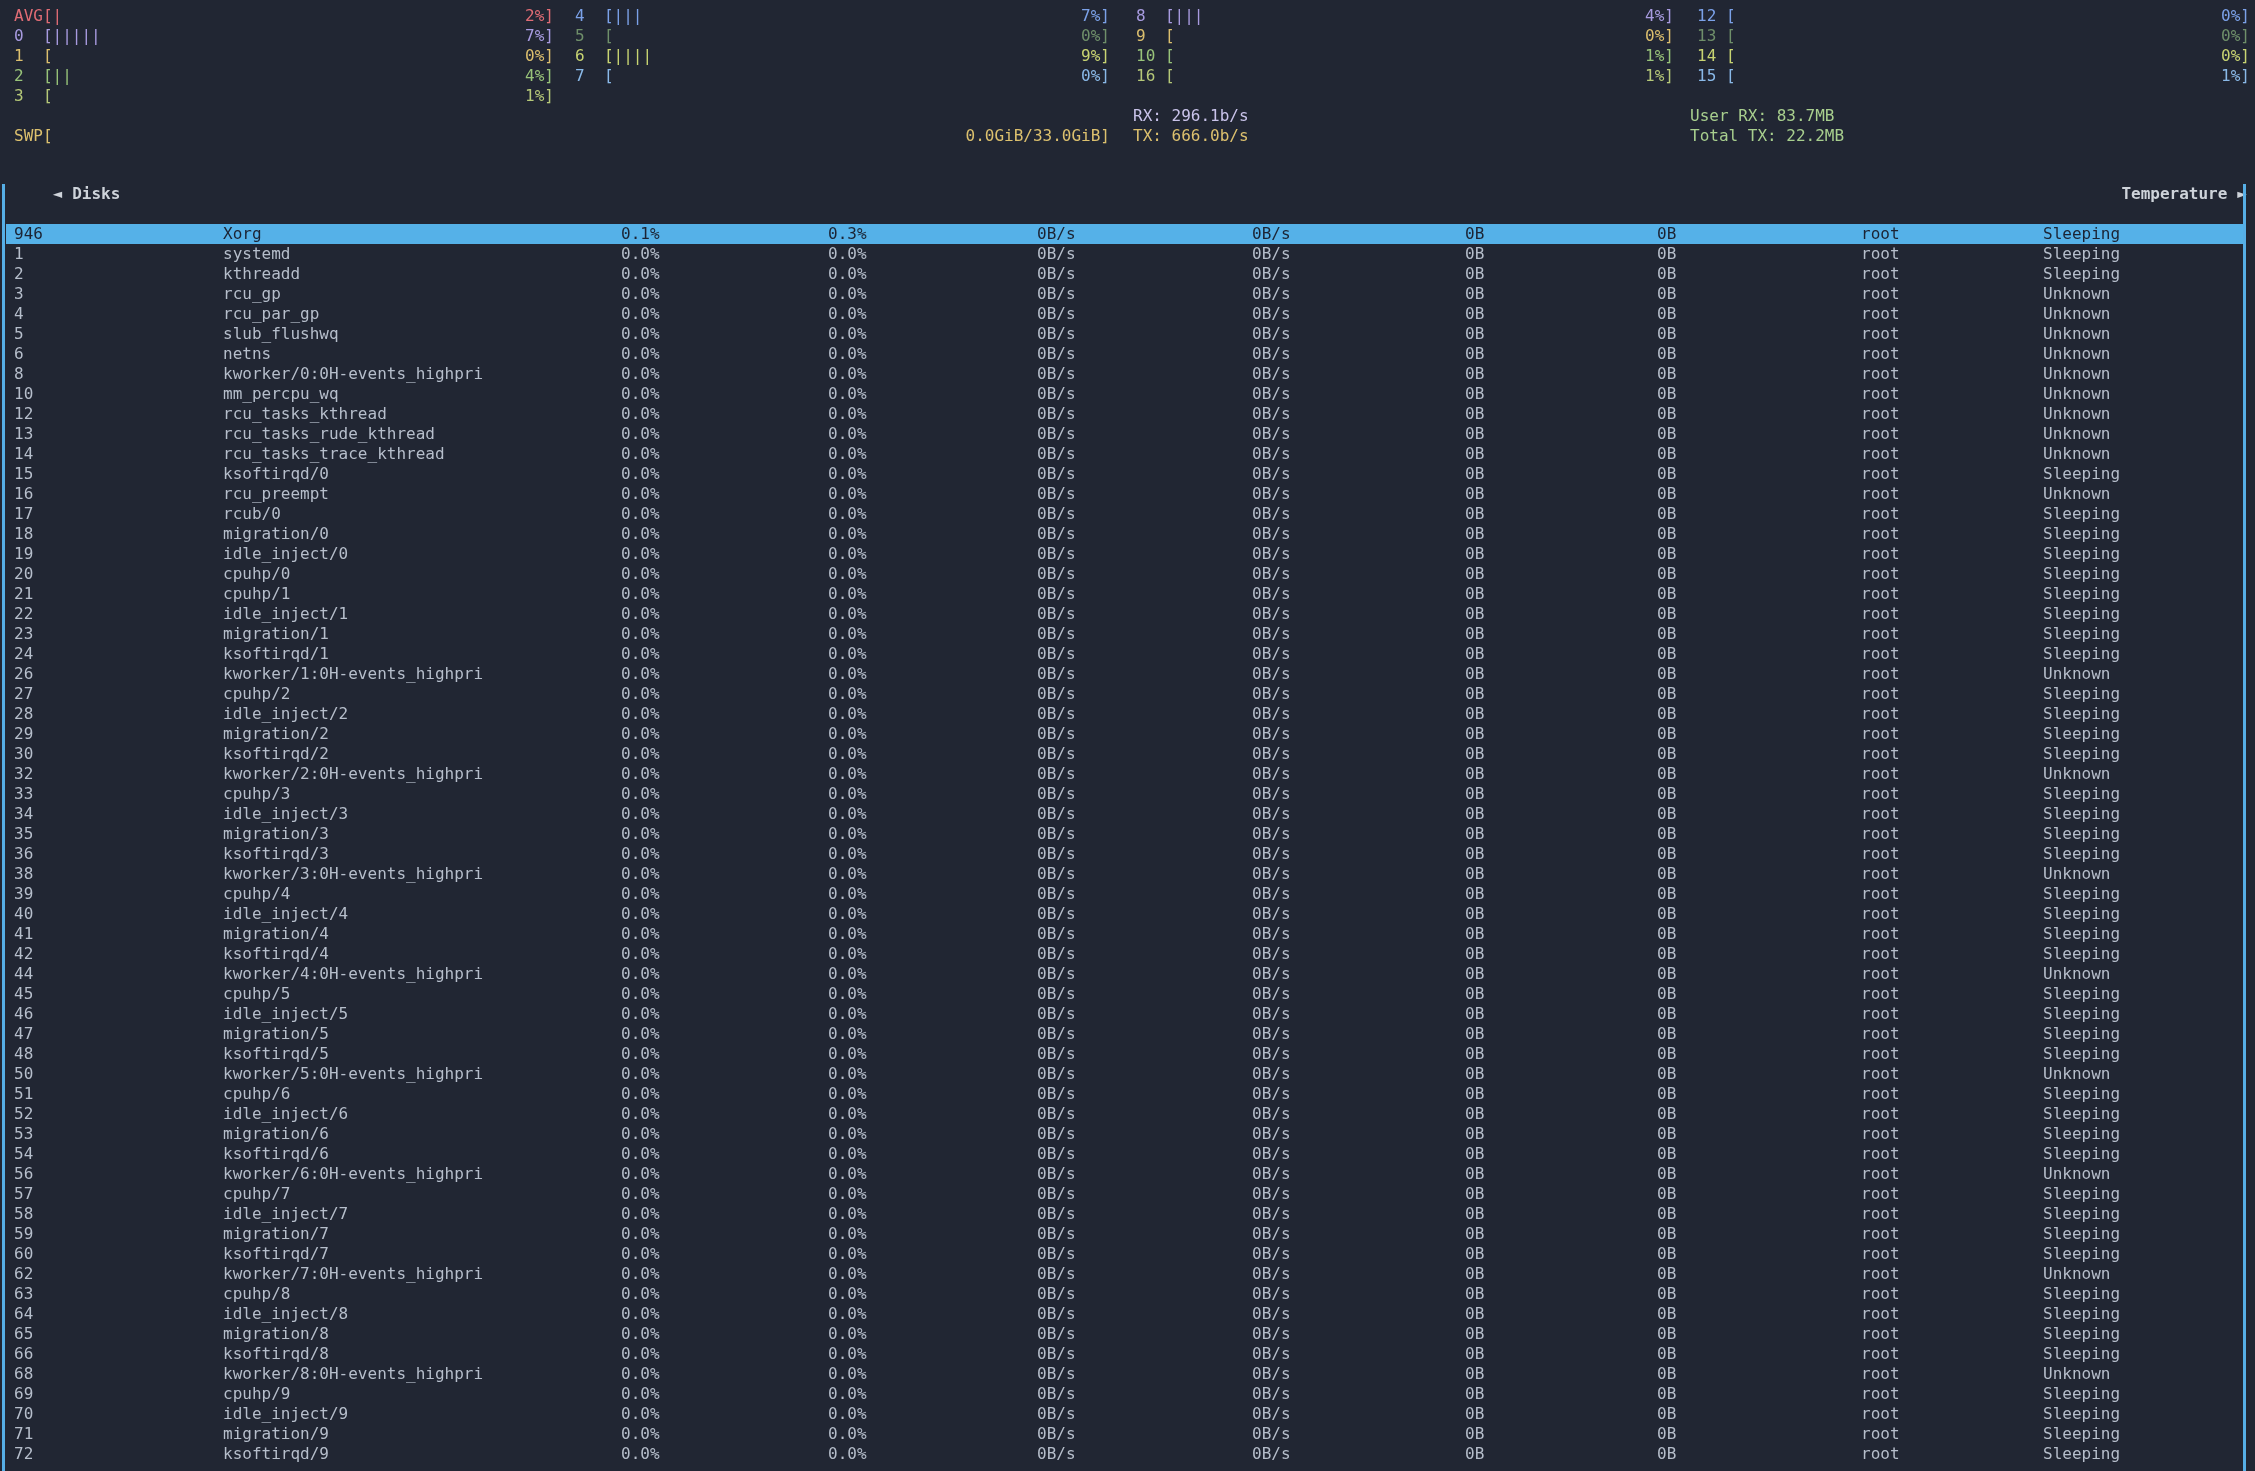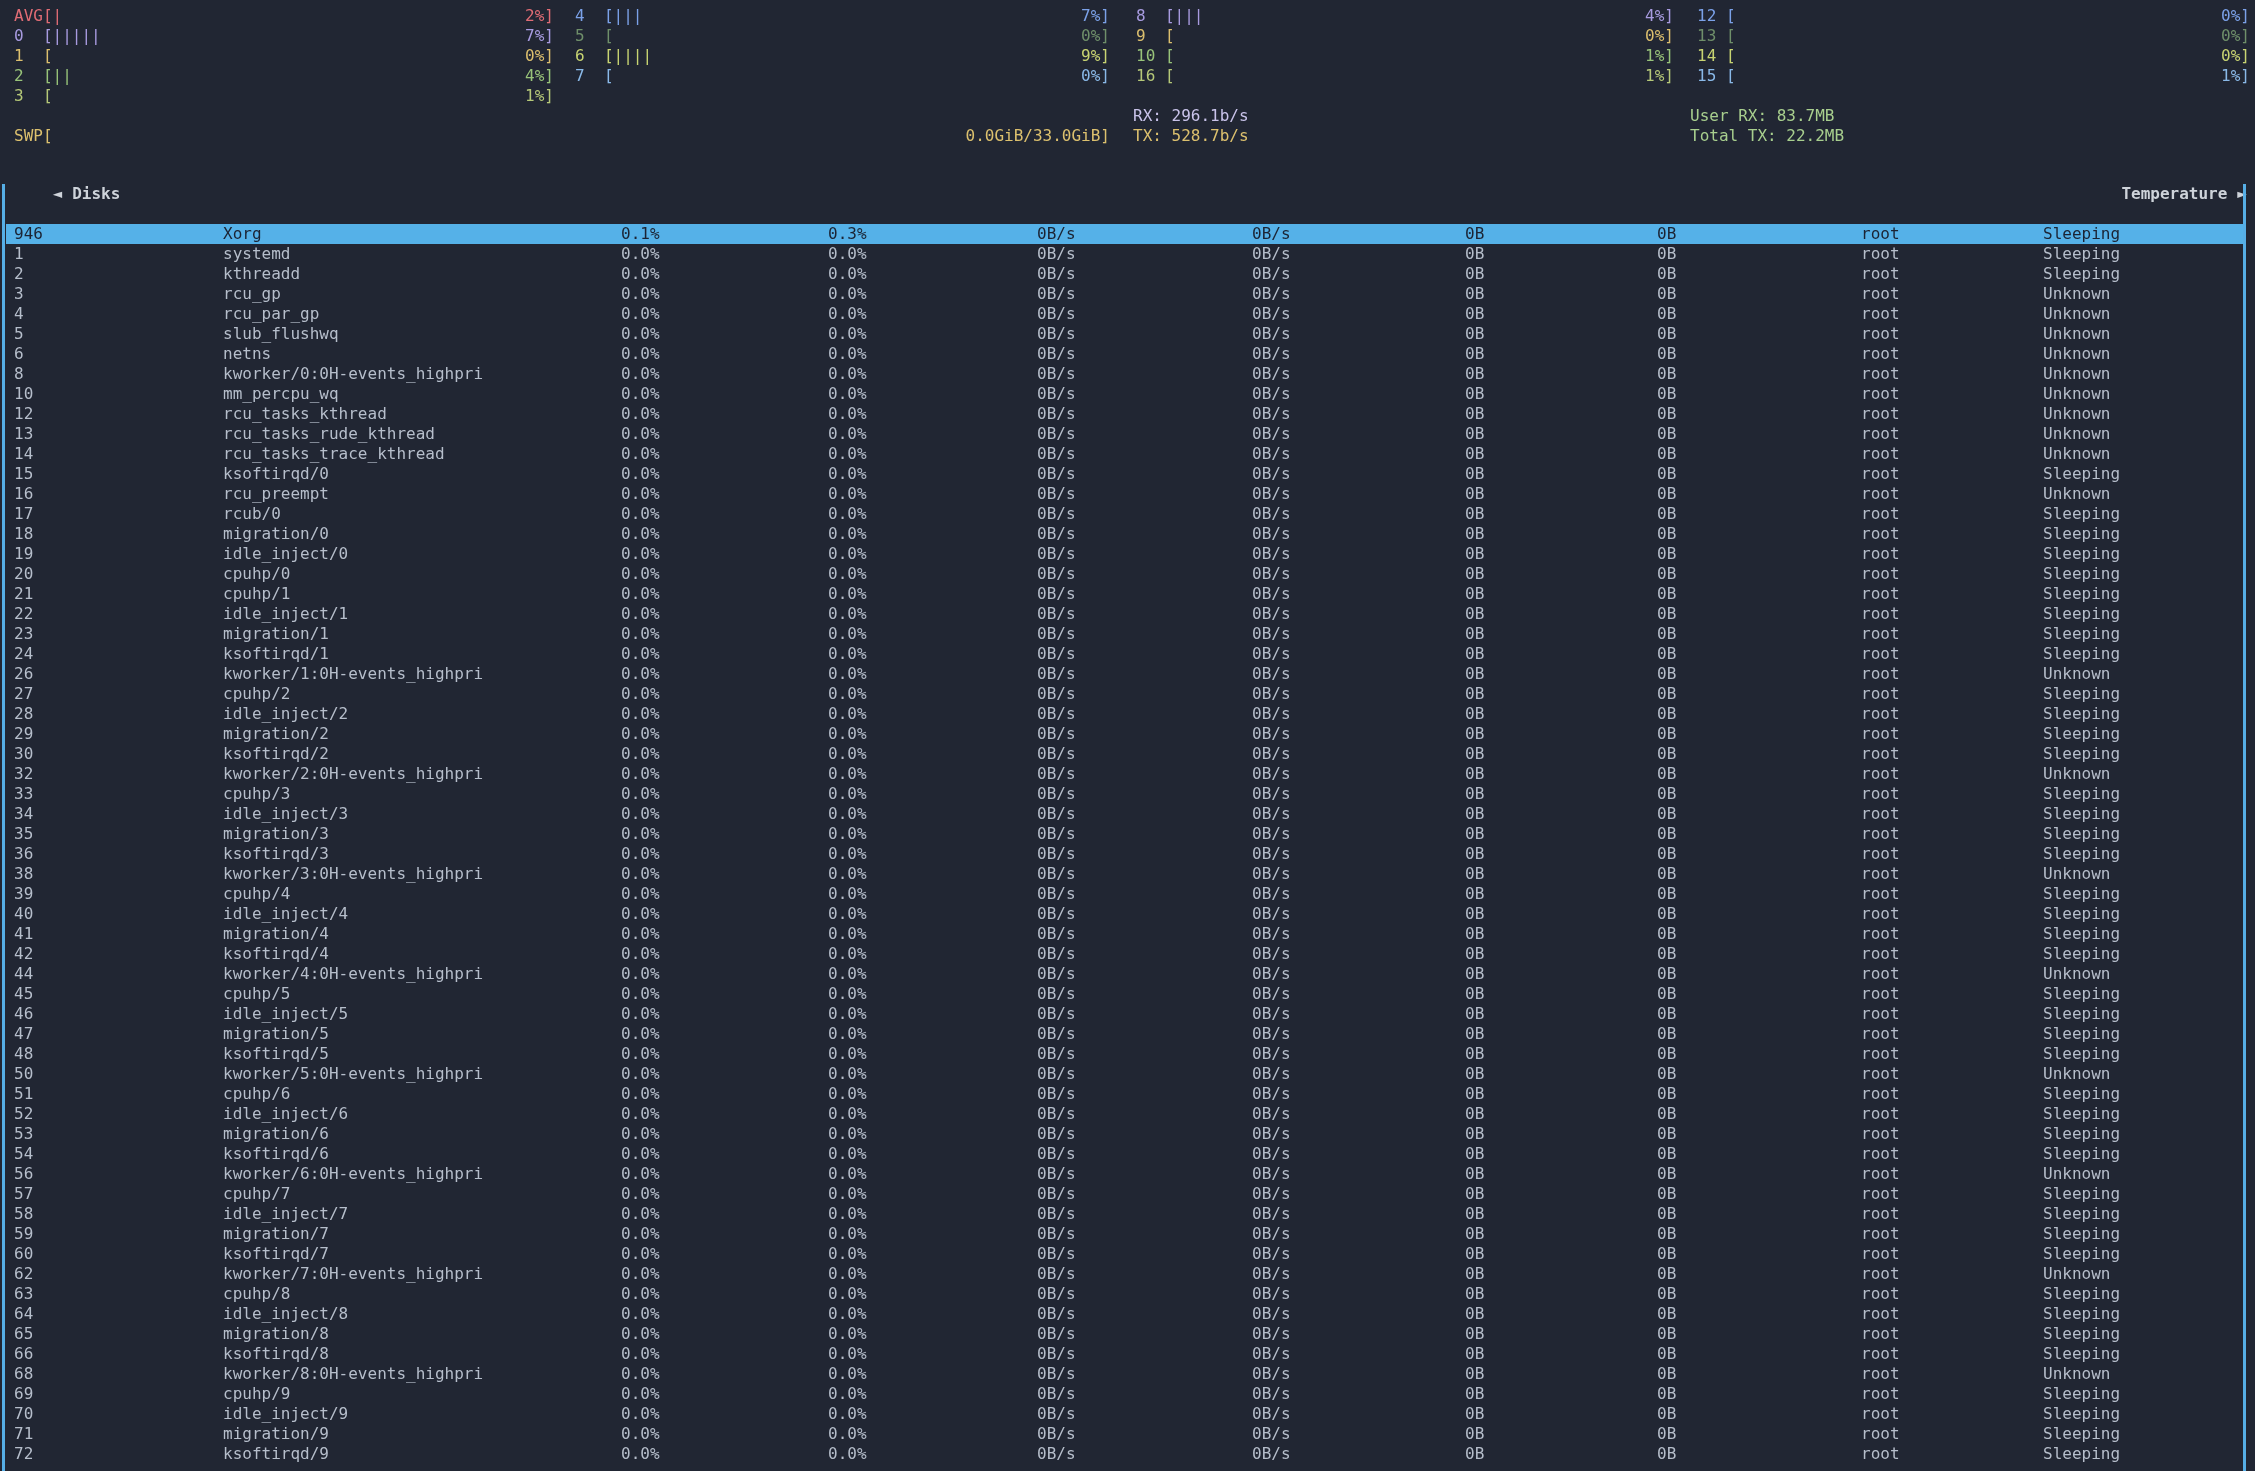--- a/index.html
+++ b/index.html
@@ -48,21 +48,21 @@
       <div class="gauge" style="left: 1136px; top: 66px; width: 538px; color: rgb(181, 200, 120);"><span class="g-lbl">16 </span><span class="g-bar">[</span><span class="g-val">1%]</span></div>
       <div class="gauge" style="left: 1697px; top: 6px; width: 553px; color: rgb(123, 161, 232);"><span class="g-lbl">12 </span><span class="g-bar">[</span><span class="g-val">0%]</span></div>
       <div class="gauge" style="left: 1697px; top: 26px; width: 553px; color: rgb(111, 143, 106);"><span class="g-lbl">13 </span><span class="g-bar">[</span><span class="g-val">0%]</span></div>
       <div class="gauge" style="left: 1697px; top: 46px; width: 553px; color: rgb(200, 212, 114);"><span class="g-lbl">14 </span><span class="g-bar">[</span><span class="g-val">0%]</span></div>
       <div class="gauge" style="left: 1697px; top: 66px; width: 553px; color: rgb(138, 185, 232);"><span class="g-lbl">15 </span><span class="g-bar">[</span><span class="g-val">1%]</span></div>
     </div>
 
   <div class="gauge" id="swp-gauge" style="left: 14px; top: 126px; width: 1096px; color: rgb(220, 192, 110);"><span class="g-lbl">SWP</span><span class="g-bar">[</span><span class="g-val">0.0GiB/33.0GiB]</span></div>
 
   <div class="line" id="net-rx" style="left: 1133px; top: 106px; color: rgb(201, 195, 234);">RX: 296.1b/s</div>
-  <div class="line" id="net-tx" style="left: 1133px; top: 126px; color: rgb(220, 192, 110);">TX: 528.7b/s</div>
+  <div class="line" id="net-tx" style="left: 1133px; top: 126px; color: rgb(220, 192, 110);">TX: 666.0b/s</div>
   <div class="line" id="net-trx" style="left: 1690px; top: 106px; color: rgb(168, 207, 142);">User RX: 83.7MB</div>
   <div class="line" id="net-ttx" style="left: 1690px; top: 126px; color: rgb(168, 207, 142);">Total TX: 22.2MB</div>
 
   <div class="line carousel" style="left:14px;top:164px;">
     <span>◄</span><span class="sep"></span><span>Disks</span>
   </div>
   <div class="line carousel" style="right:8px;top:164px;">
     <span>Temperature</span><span class="sep"></span><span>►</span>
   </div>
 

